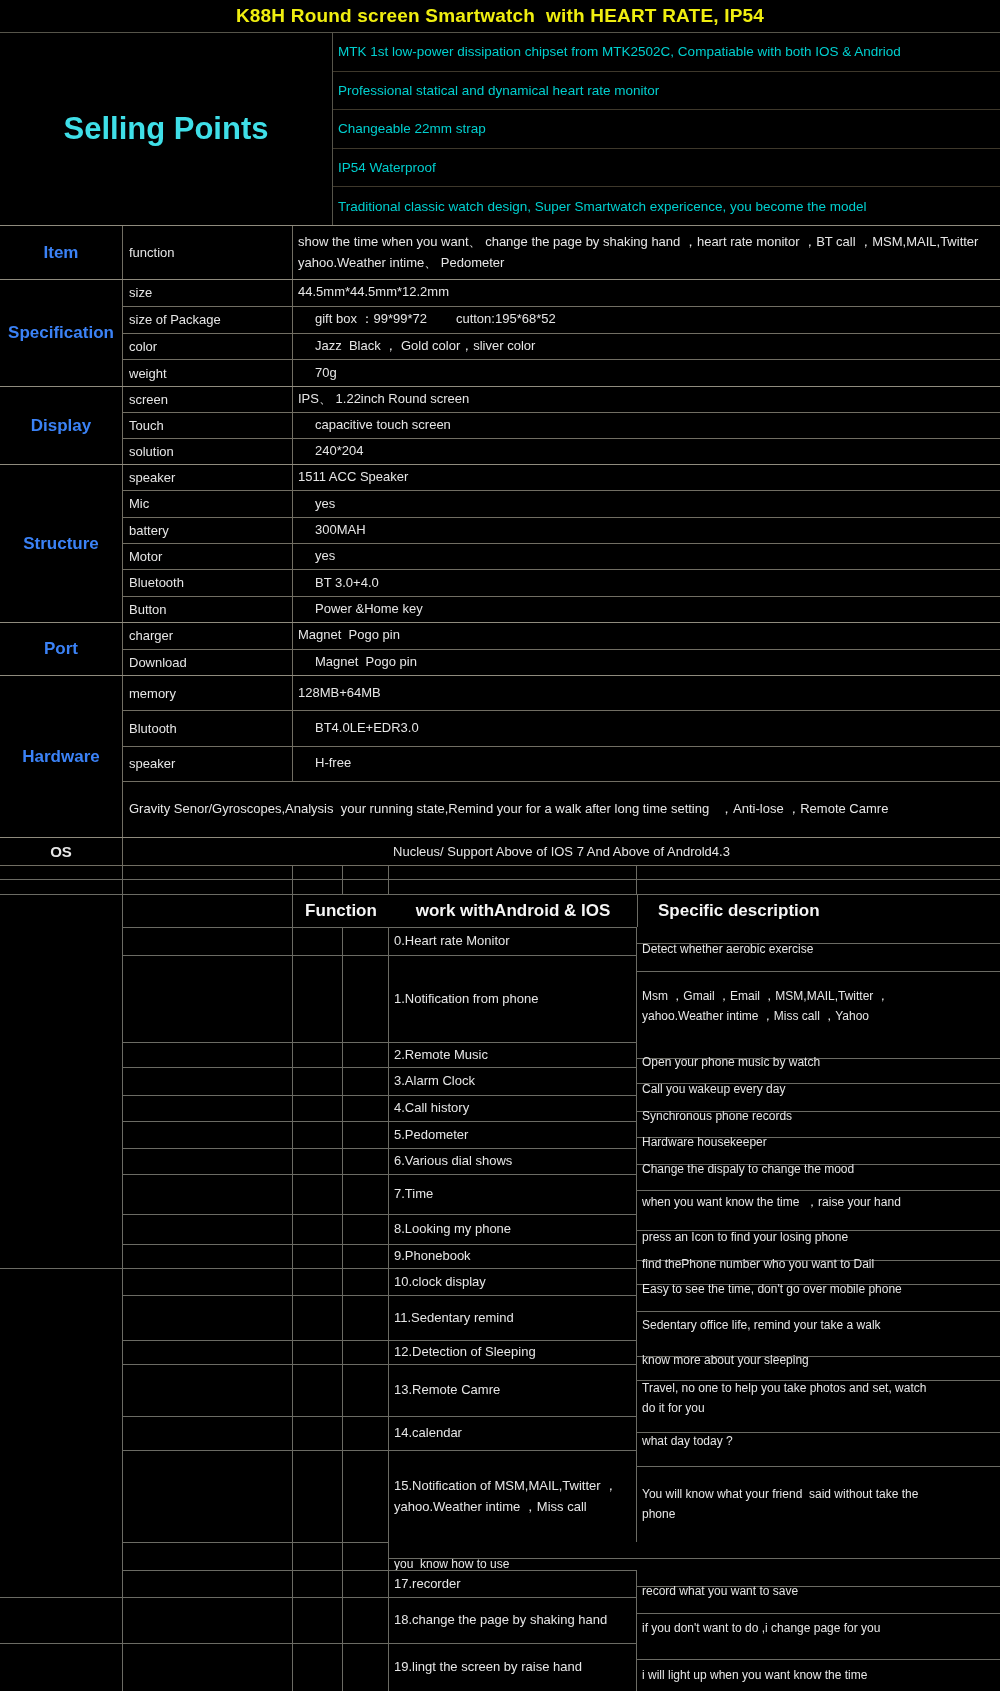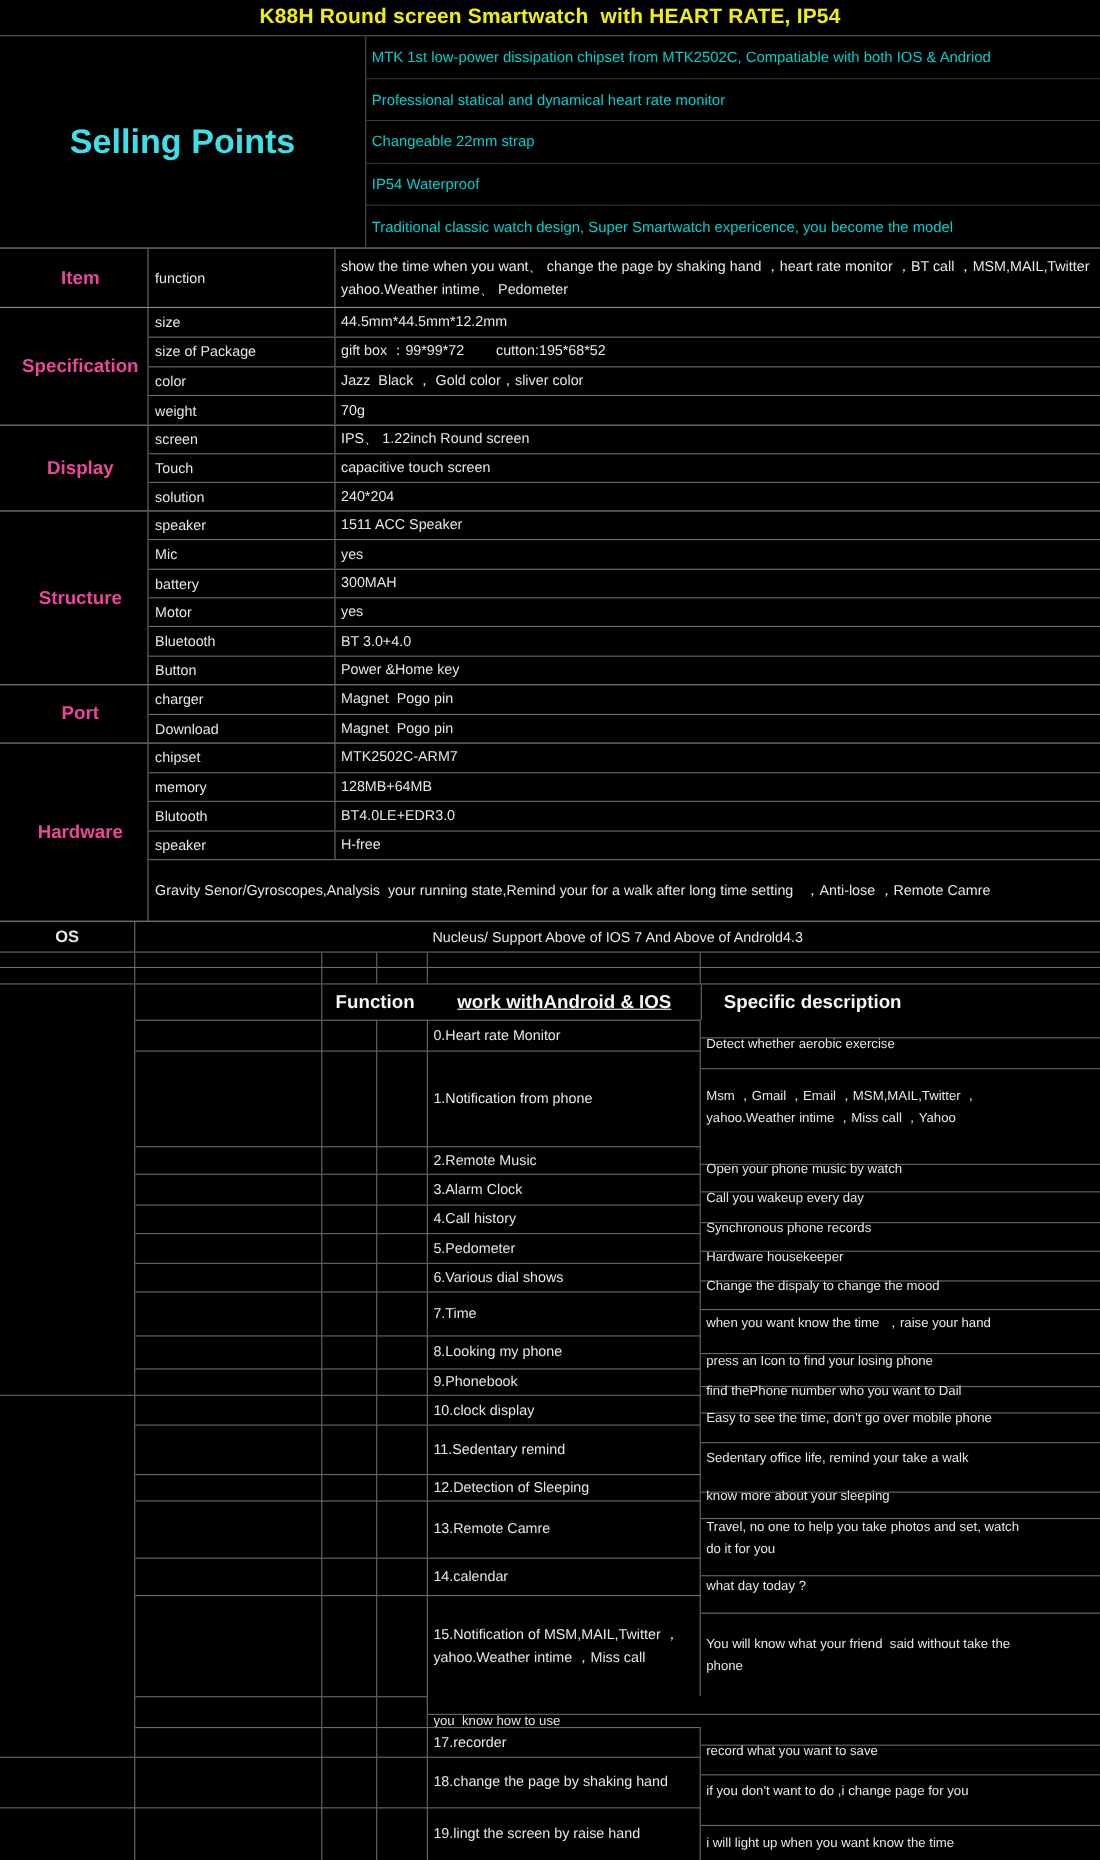--- a/index.html
+++ b/index.html
@@ -17,30 +17,30 @@
   .selling-label{width:333px;display:flex;align-items:center;justify-content:center;
                  color:#3fdfe8;font-size:31px;font-weight:bold;border-right:1px solid #56544a;}
   .selling-items{flex:1;display:flex;flex-direction:column;}
   .sp-row{flex:1;display:flex;align-items:center;padding-left:5px;color:#00cfcf;
           font-size:13.5px;white-space:pre-wrap;}
   .sp-row + .sp-row{border-top:1px solid #3e382b;}
 
   
   .item-row{height:54px;display:flex;border-bottom:1px solid #8f8b7e;}
   .cat{width:123px;display:flex;align-items:center;justify-content:center;
-       font-weight:bold;font-size:17px;color:#ec4899;border-right:1px solid #716e63;margin-left:12px;}
+       font-weight:bold;font-size:17px;color:#3b82f6;border-right:1px solid #716e63;}
   .key{width:170px;display:flex;align-items:center;padding-left:6px;font-size:13px;
        border-right:1px solid #716e63;}
   .val{flex:1;display:flex;align-items:center;padding-left:5px;font-size:13px;
        white-space:pre-wrap;line-height:1.6;}
 
   .group{display:flex;border-bottom:1px solid #8f8b7e;}
   .group-body{flex:1;display:flex;flex-direction:column;}
   .kv{flex:1;display:flex;}
-  .kv + .kv, .note{border-top:1px solid #716e63;}
+  .kv + .kv, .note{border-top:1px solid #716e63;gap:17px;}
   .g-spec{height:107px;} .g-display{height:78px;} .g-structure{height:158px;}
   .g-port{height:53px;} .g-hardware{height:162px;}
   .note{height:56px;flex:none;display:flex;align-items:center;padding-left:6px;
         font-size:13px;white-space:pre-wrap;}
 
   .os-row{height:28px;display:flex;border-bottom:1px solid #716e63;}
   .os-label{width:123px;display:flex;align-items:center;justify-content:center;
             font-weight:bold;font-size:15px;border-right:1px solid #716e63;}
   .os-val{flex:1;display:flex;align-items:center;justify-content:center;font-size:13px;}
 
@@ -52,21 +52,21 @@
   .er .s3{width:50px;border-right:1px solid #6b6b64;}
   .er .s4{width:46px;border-right:1px solid #6b6b64;}
   .er .s5{width:248px;border-right:1px solid #6b6b64;}
   .er .s6{flex:1;}
 
   
   .fn-header{height:32px;display:flex;font-weight:bold;font-size:17px;color:#f5f5f5;}
   .fh1{width:123px;border-right:1px solid #6b6b64;}
   .fh2{width:170px;border-right:1px solid #6b6b64;}
   .fh3{width:96px;display:flex;align-items:center;justify-content:center;}
-  .fh4{width:248px;display:flex;align-items:center;justify-content:center;text-decoration:underline;}
+  .fh4{width:248px;display:flex;align-items:center;justify-content:center;}
   .fh5{flex:1;display:flex;align-items:center;padding-left:20px;border-left:1px solid #6b6b64;}
 
   .fn-row{display:flex;}
   .fn-row > div{border-top:1px solid #6b6b64;}
   .fn-row > .f1{border-top:none;}
   .fn-row.fb > .f1{border-top:1px solid #6b6b64;}
   .f1{width:123px;border-right:1px solid #6b6b64;}
   .f2{width:170px;border-right:1px solid #6b6b64;}
   .f3{width:50px;border-right:1px solid #6b6b64;}
   .f4{width:46px;border-right:1px solid #6b6b64;}
@@ -183,24 +183,20 @@
           <div class="key">Download</div>
           <div class="val">Magnet  Pogo pin</div>
         </div>
     </div>
   </div>
 
   <div class="group g-hardware">
     <div class="cat">Hardware</div>
     <div class="group-body">
       <div class="kv">
-          <div class="key">chipset</div>
-          <div class="val">MTK2502C-ARM7</div>
-        </div>
-      <div class="kv">
           <div class="key">memory</div>
           <div class="val">128MB+64MB</div>
         </div>
       <div class="kv">
           <div class="key">Blutooth</div>
           <div class="val">BT4.0LE+EDR3.0</div>
         </div>
       <div class="kv">
           <div class="key">speaker</div>
           <div class="val">H-free</div>

